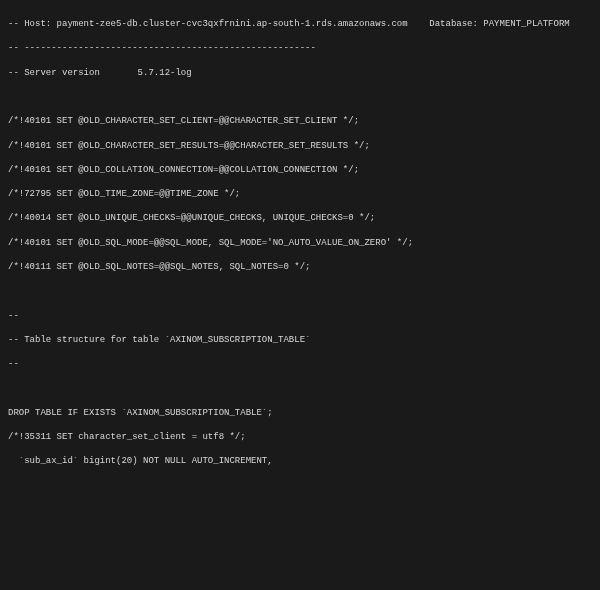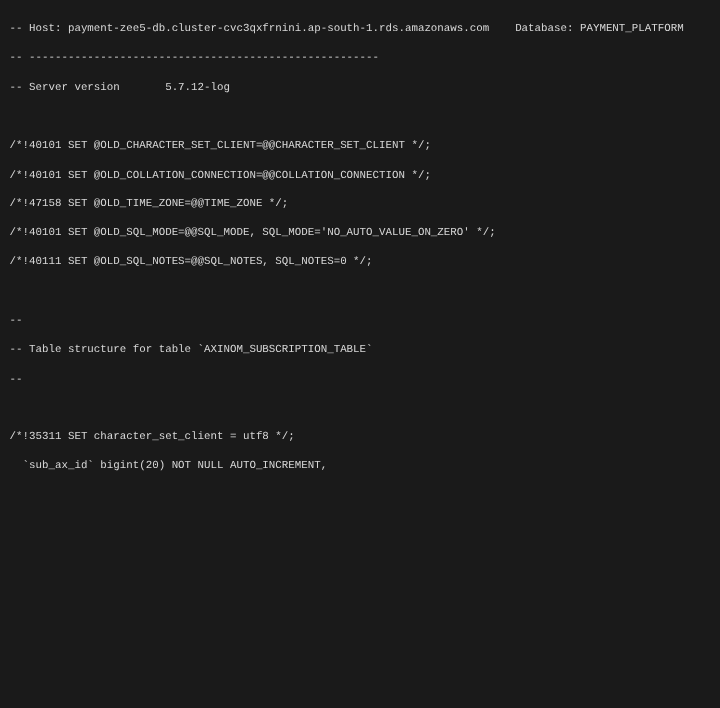--- a/index.html
+++ b/index.html
@@ -21,29 +21,32 @@
 </style>
 </head>
 <body>
 
 <div class="terminal">
 <span class="line"><span>-- Host: </span><span>payment-zee5-db.cluster-cvc3qxfrnini.ap-south-1.rds.amazonaws.com</span><span>    Database: </span><span>PAYMENT_PLATFORM</span></span>
 <span class="line">-- ------------------------------------------------------</span>
 <span class="line">-- Server version       5.7.12-log</span>
 <span class="line"> </span>
 <span class="line">/*!40101 SET @OLD_CHARACTER_SET_CLIENT=@@CHARACTER_SET_CLIENT */;</span>
+<span class="line">/*!40101 SET @OLD_CHARACTER_SET_RESULTS=@@CHARACTER_SET_RESULTS */;</span>
 <span class="line">/*!40101 SET @OLD_COLLATION_CONNECTION=@@COLLATION_CONNECTION */;</span>
-<span class="line">/*!47158 SET @OLD_TIME_ZONE=@@TIME_ZONE */;</span>
+<span class="line">/*!72795 SET @OLD_TIME_ZONE=@@TIME_ZONE */;</span>
+<span class="line">/*!40014 SET @OLD_UNIQUE_CHECKS=@@UNIQUE_CHECKS, UNIQUE_CHECKS=0 */;</span>
 <span class="line">/*!40101 SET @OLD_SQL_MODE=@@SQL_MODE, SQL_MODE='NO_AUTO_VALUE_ON_ZERO' */;</span>
 <span class="line">/*!40111 SET @OLD_SQL_NOTES=@@SQL_NOTES, SQL_NOTES=0 */;</span>
 <span class="line"> </span>
 <span class="line">--</span>
 <span class="line">-- Table structure for table `AXINOM_SUBSCRIPTION_TABLE`</span>
 <span class="line">--</span>
 <span class="line"> </span>
+<span class="line">DROP TABLE IF EXISTS `AXINOM_SUBSCRIPTION_TABLE`;</span>
 <span class="line">/*!35311 SET character_set_client = utf8 */;</span>
 <span class="line">  `sub_ax_id` bigint(20) NOT NULL AUTO_INCREMENT,</span>
 
 
 
 
 
 
 
 

